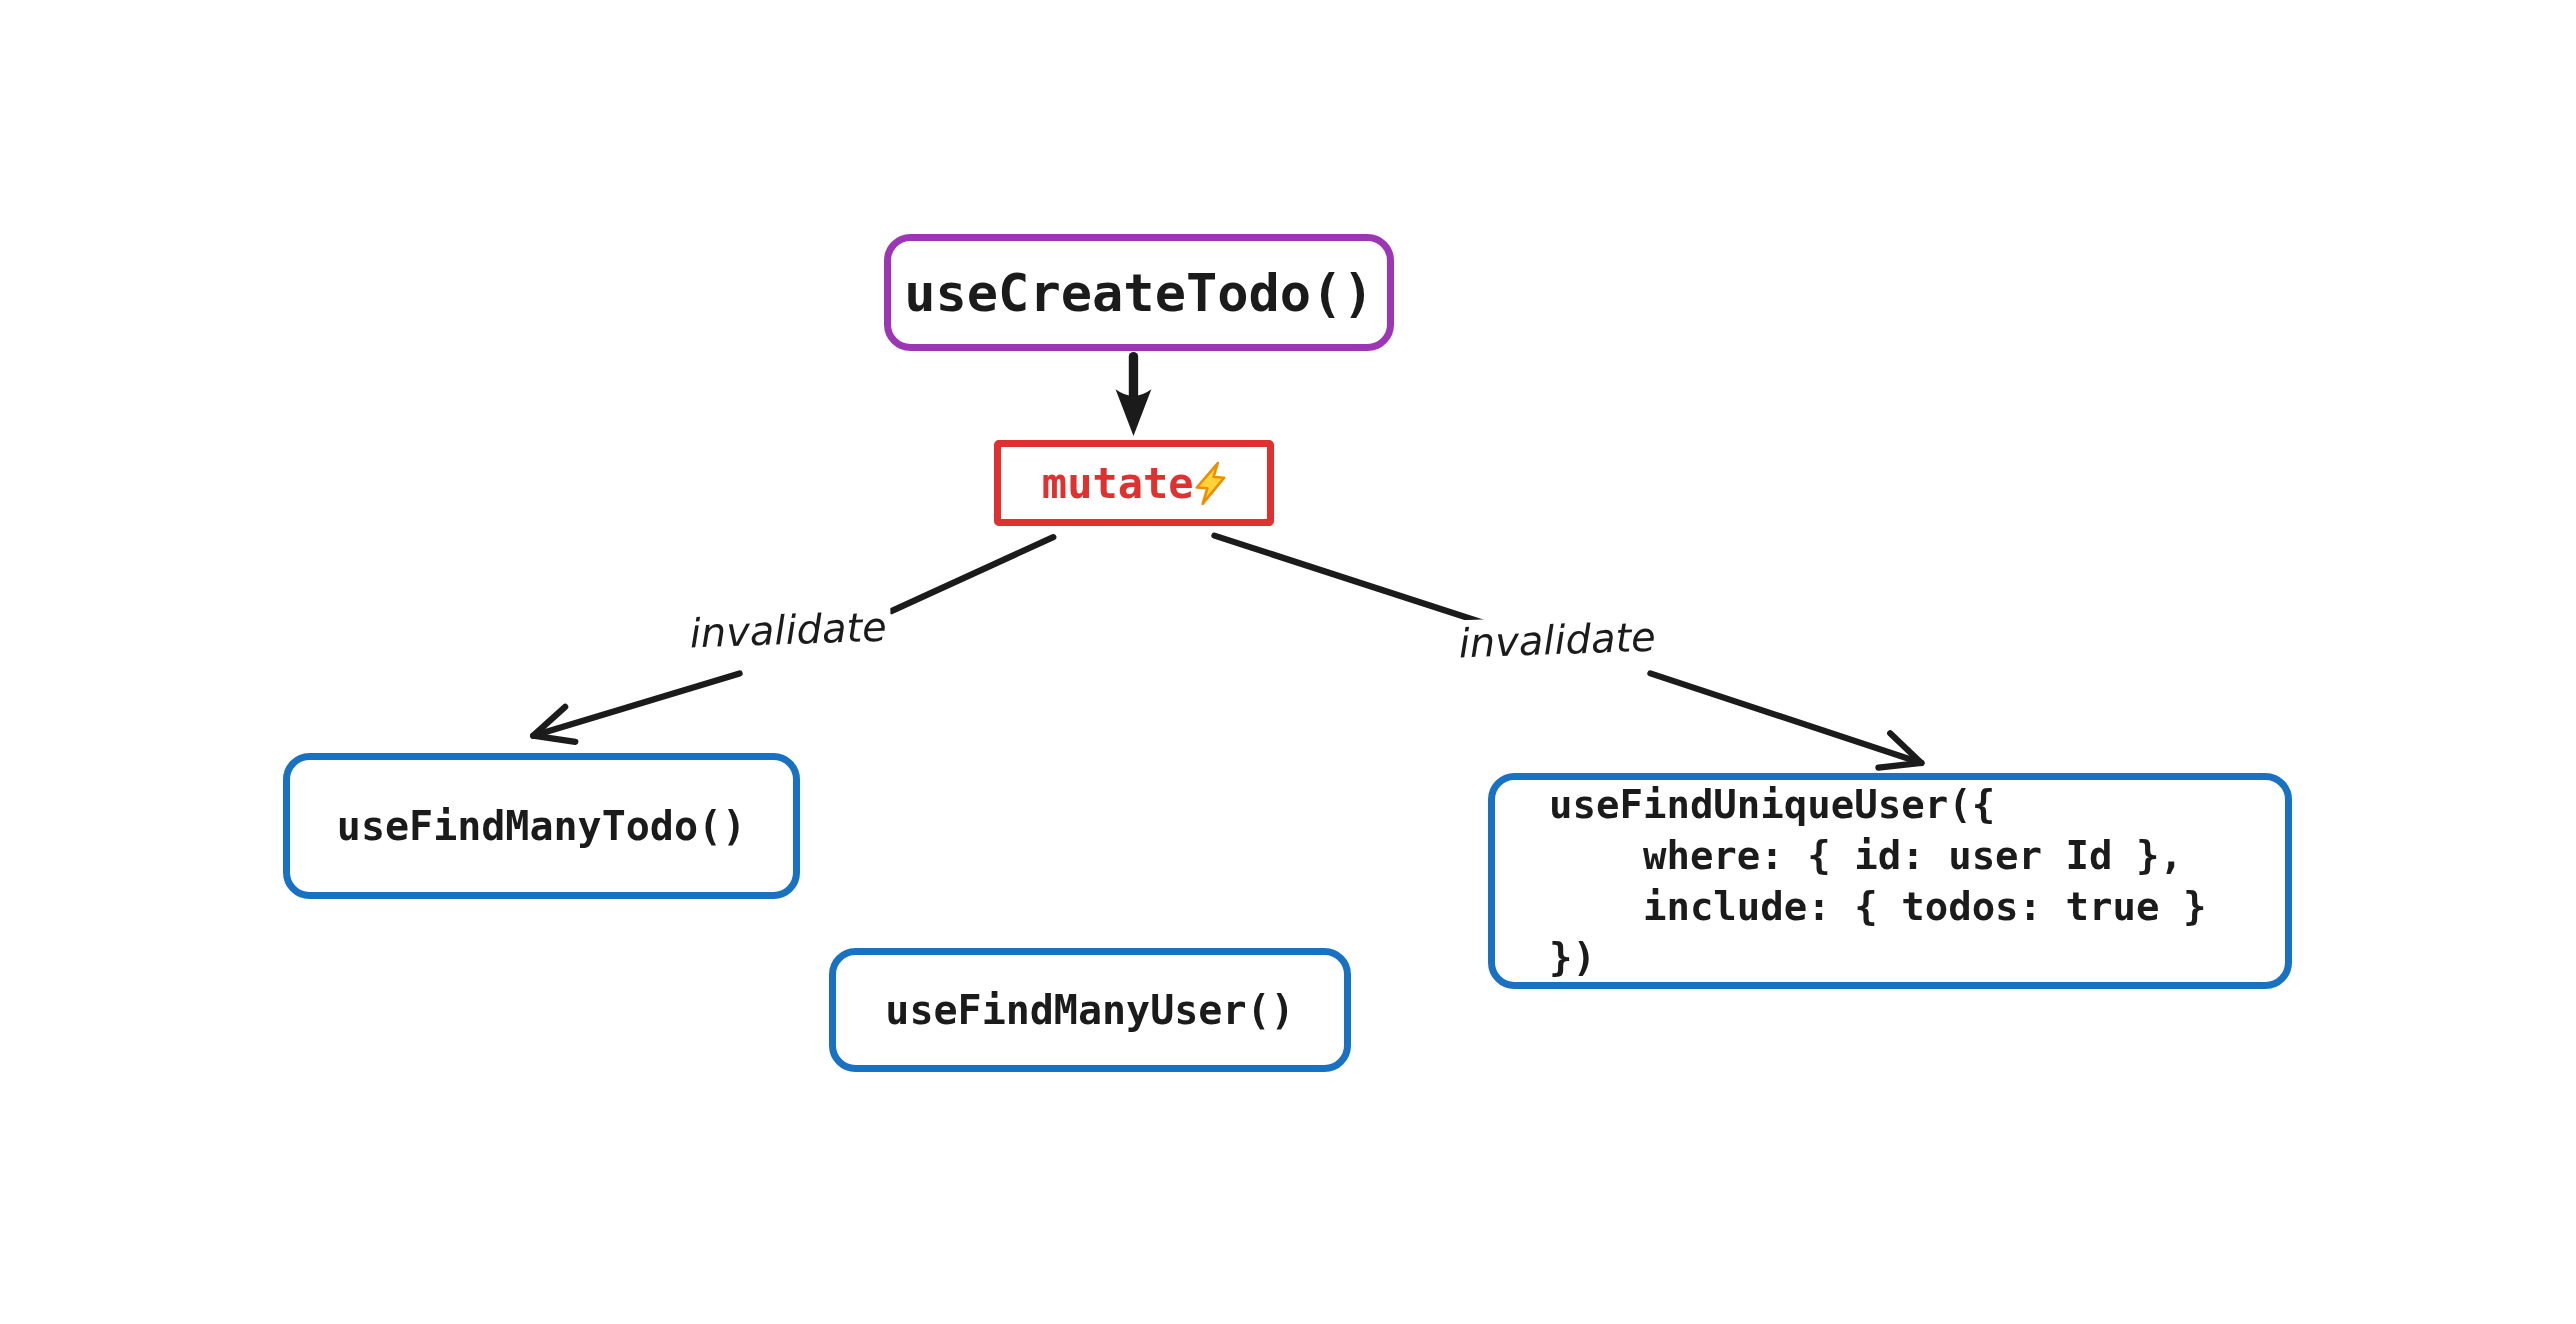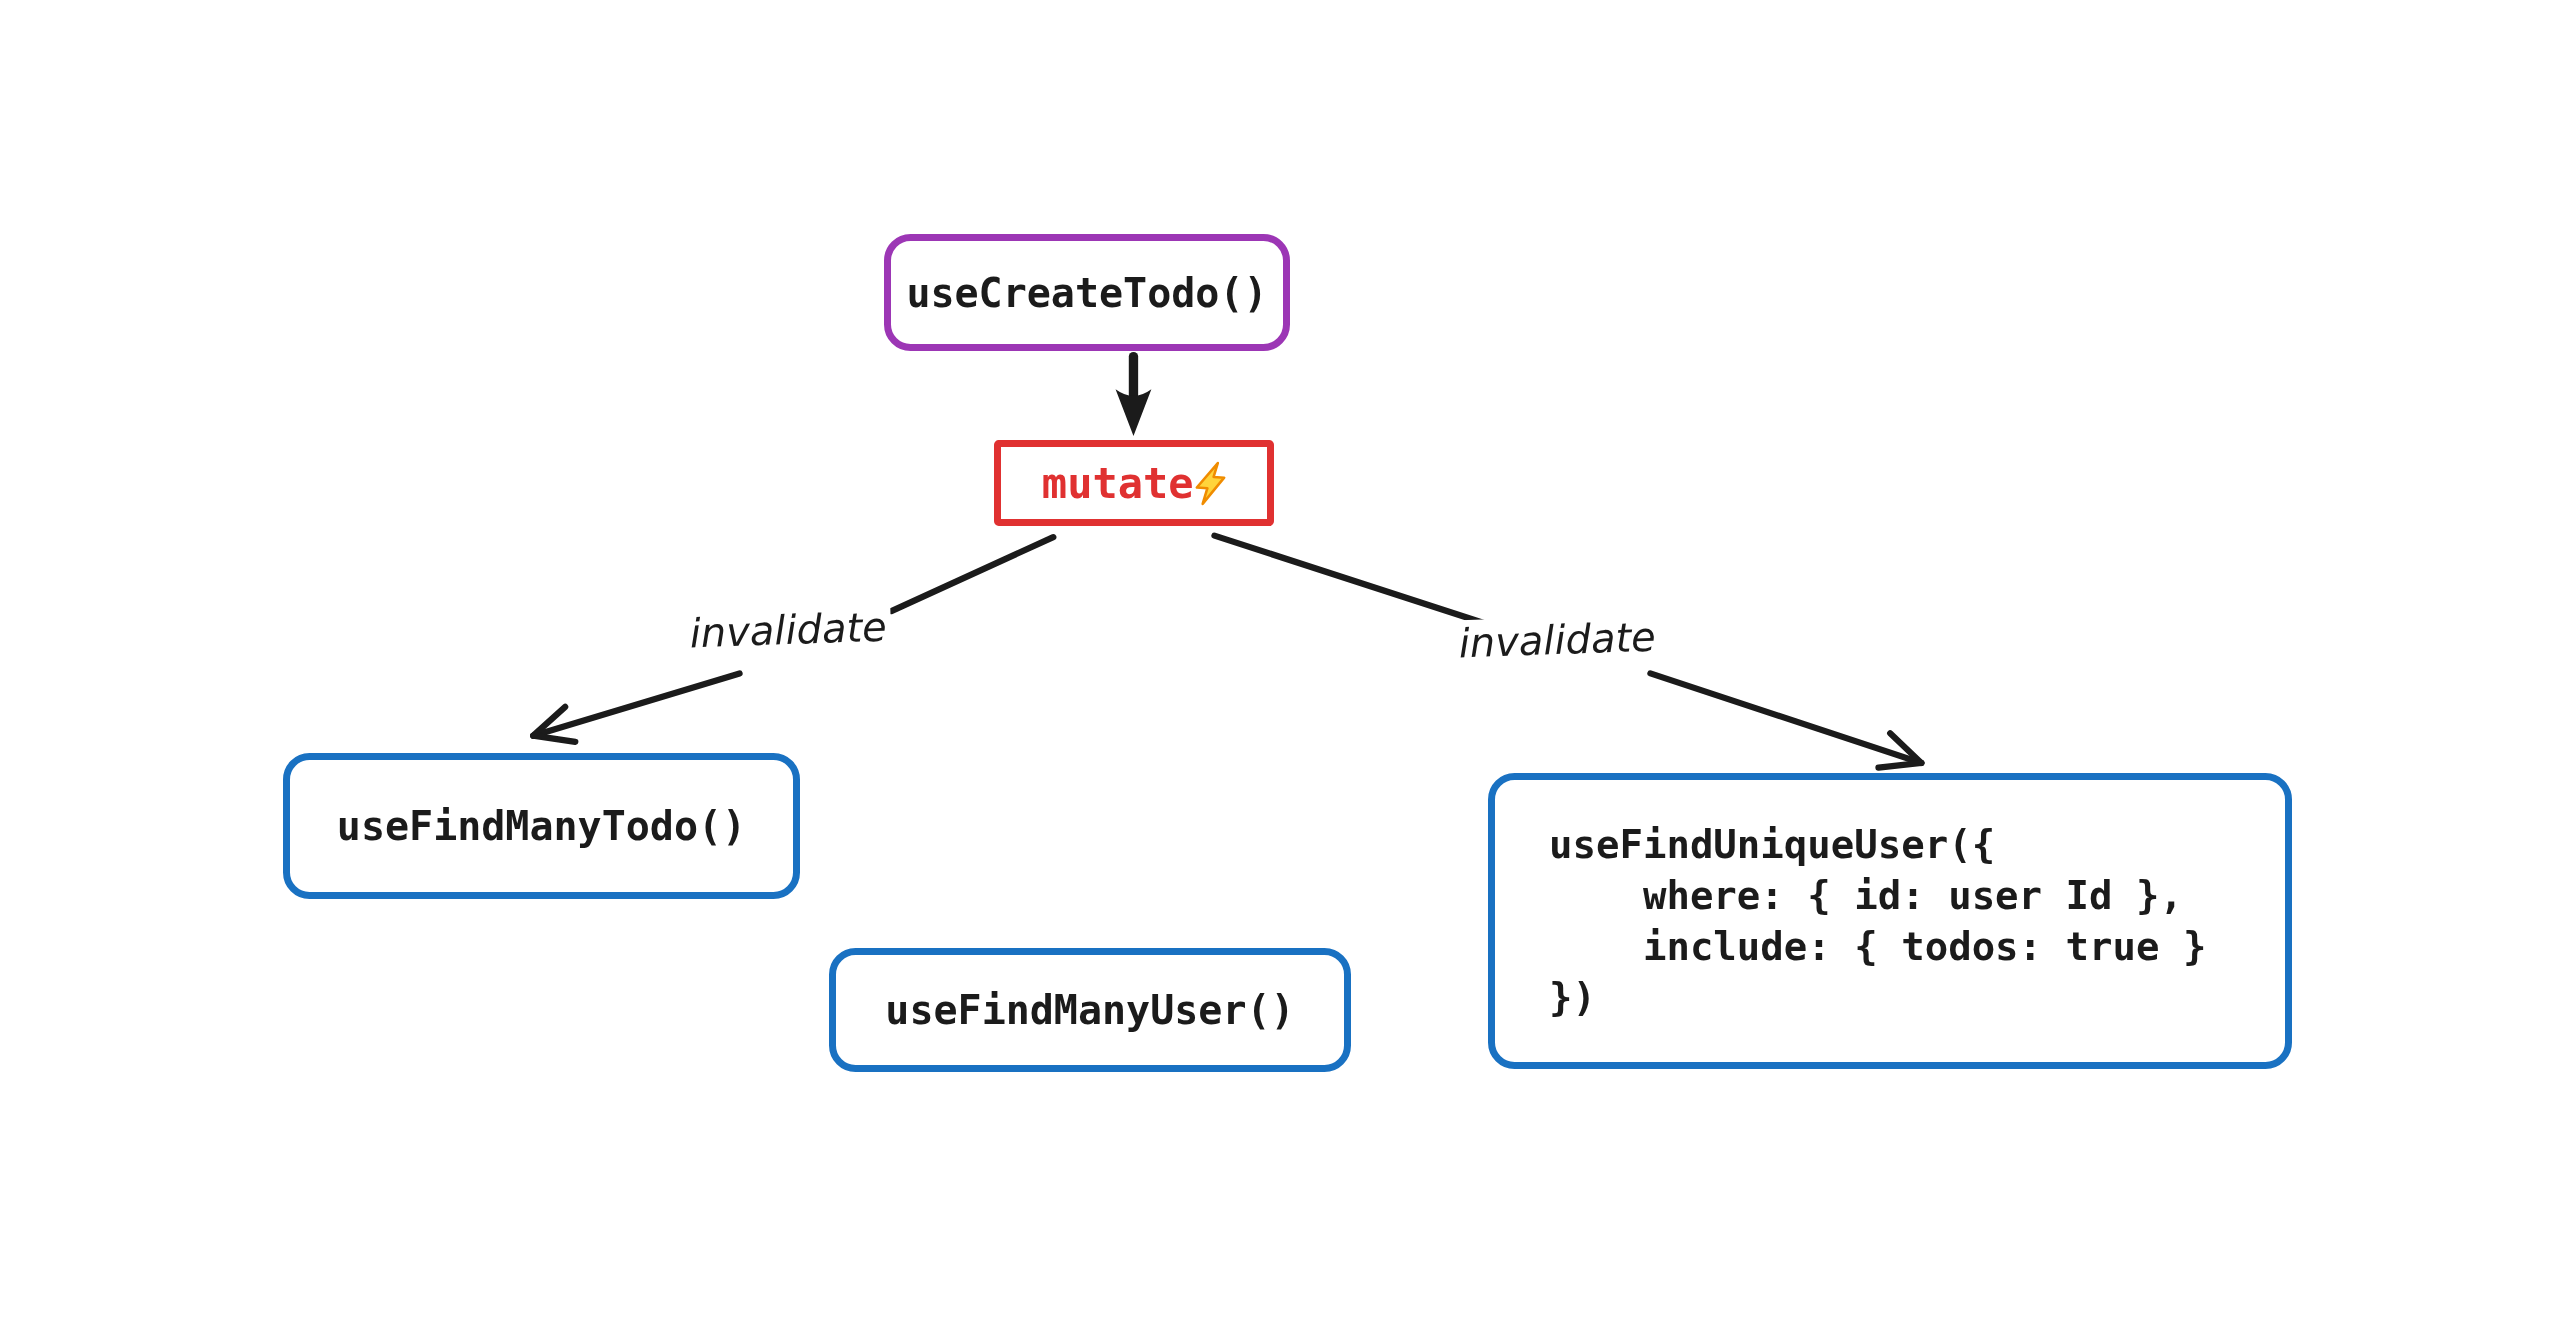--- a/index.html
+++ b/index.html
@@ -16,42 +16,42 @@
     display: flex;
     align-items: center;
     justify-content: center;
     box-sizing: border-box;
     background: #ffffff;
     color: var(--ink, #1b1b1b);
     font-weight: bold;
     white-space: nowrap;
   }
   .node-purple {
-    left: 884px; top: 234px; width: 406px; height: 117px;
+    left: 884px; top: 234px; width: 510px; height: 117px;
     border: 7px solid var(--purple, #9c36b5);
     border-radius: 26.5px;
-    font-size: 40px;
+    font-size: 52px;
   }
   .node-red {
     left: 994px; top: 440px; width: 280px; height: 86px;
     border: 7.8px solid var(--red, #e03131);
     border-radius: 4.7px;
     font-size: 42px;
     color: var(--red, #e03131);
     gap: 0;
   }
   .node-blue {
     border: 7.8px solid var(--blue, #1971c2);
     border-radius: 26.5px;
     font-size: 40px;
   }
   .node-find-many-todo { left: 283px;  top: 753px;  width: 517px;  height: 146px; justify-content: center; }
   .node-find-many-user { left: 829px; top: 948px; width: 522px;  height: 124px; }
   .node-find-unique-user {
-    left: 1488px; top: 773px; width: 804px; height: 296px;
+    left: 1488px; top: 773px; width: 804px; height: 216px;
     justify-content: flex-start;
     font-size: 39px;
   }
   .code-pre {
     margin: 0;
     padding: 0 15.6px 0 54px;
     font-family: inherit;
     font-weight: bold;
     font-size: 39px;
     line-height: 51px;

